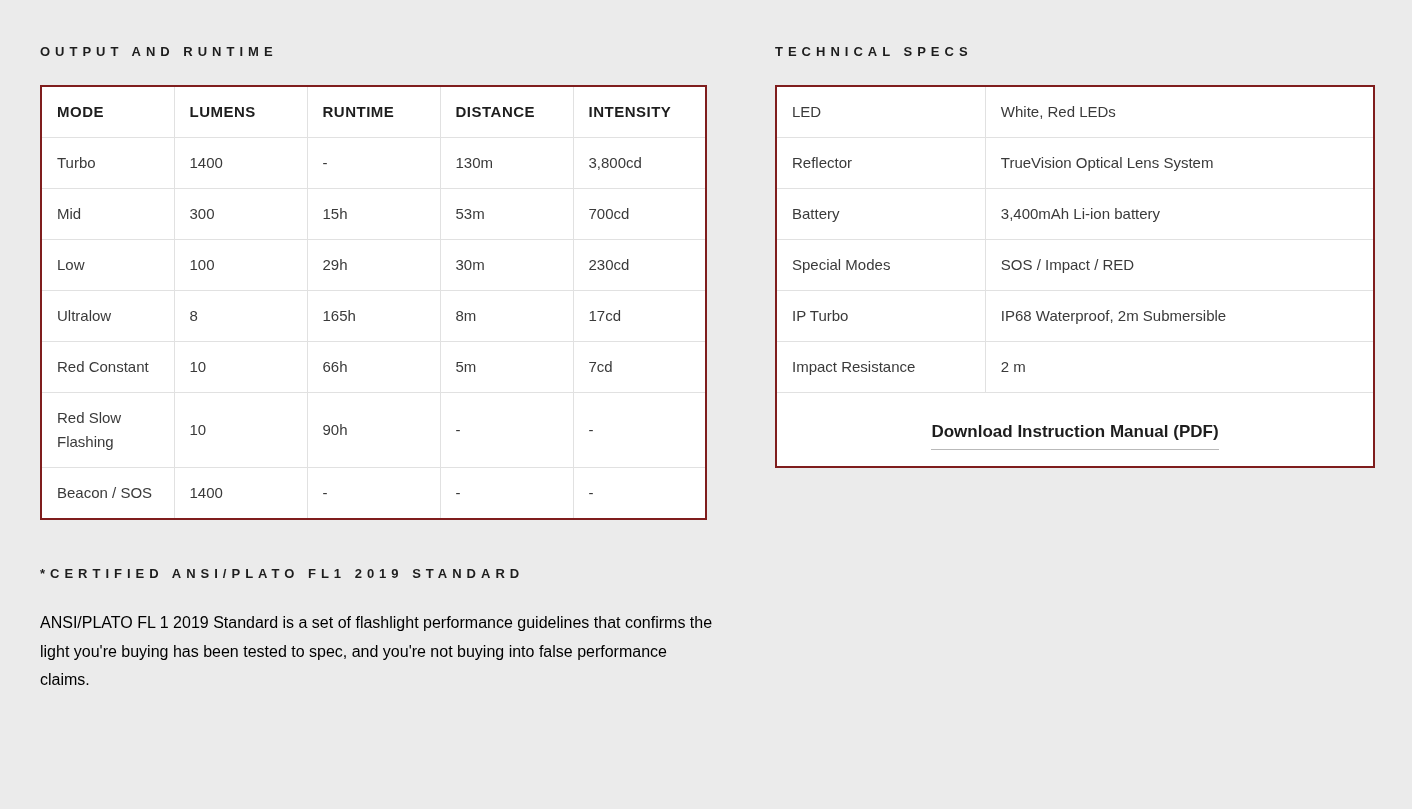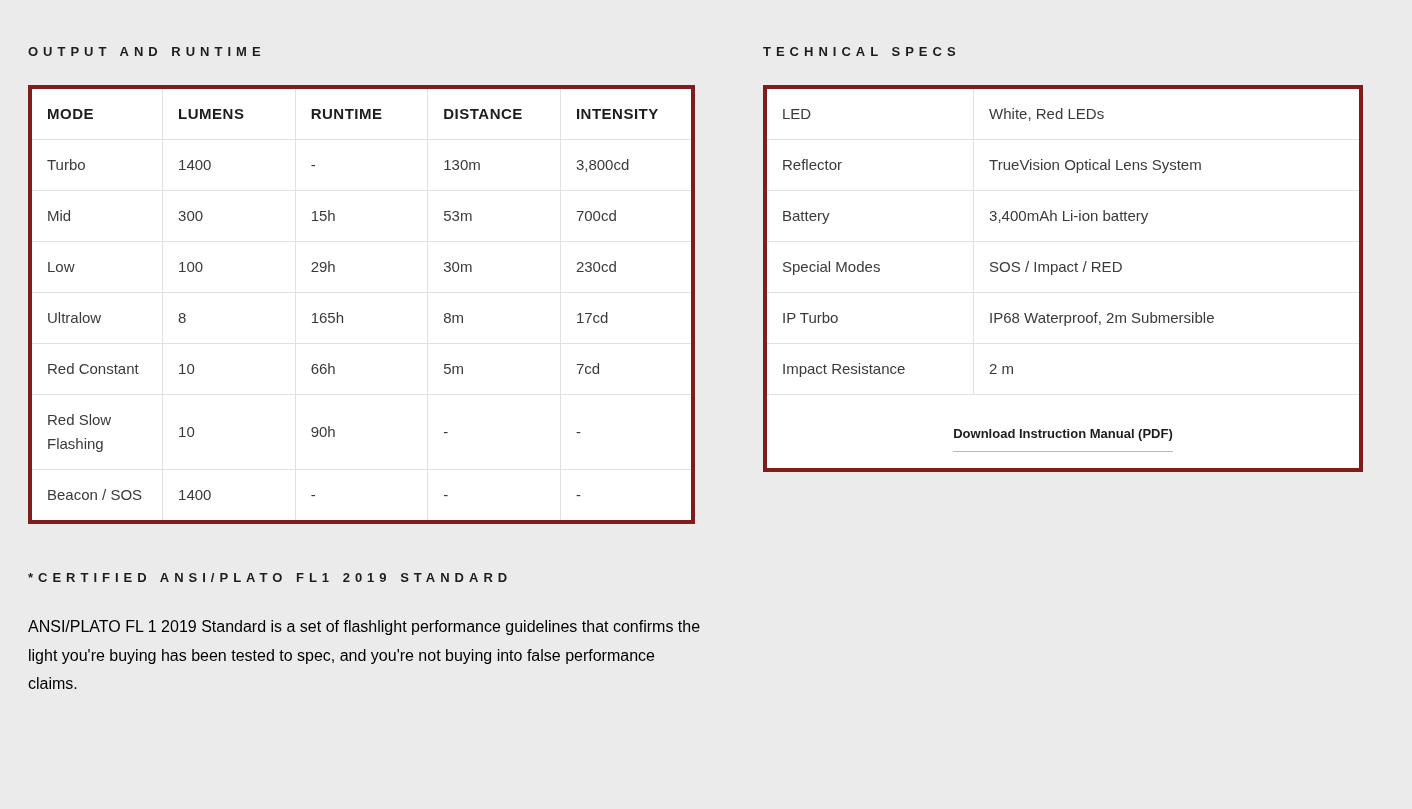--- a/index.html
+++ b/index.html
@@ -3,39 +3,39 @@
 <meta charset="utf-8">
 <style>
   * { margin: 0; padding: 0; box-sizing: border-box; }
   html, body {
     width: 1412px; height: 809px;
     background: #ebebeb;
     font-family: "Liberation Sans", sans-serif;
     color: #3a3a3a;
     overflow: hidden;
   }
-  .page { padding: 38px 37px 0 28px; }
+  .page { padding: 38px 37px 0 40px; }
   .columns { display: flex; gap: 68px; align-items: flex-start; }
   .col-left  { width: 667px; }
   .col-right { width: 600px; }
 
   .section-heading {
     font-size: 13px;
     font-weight: 700;
     letter-spacing: 5px;
     color: #1d1d1d;
     margin: 6px 0 26px 0;
     text-transform: uppercase;
   }
 
   table {
     width: 100%;
     border-collapse: collapse;
     background: #84cc16;
-    border: 4px solid #7f1d1d;
+    border: 2px solid #7f1d1d;
     table-layout: fixed;
   }
   th, td {
     border: 1px solid #e1e1e1;
     padding: 13px 15px;
     font-size: 15px;
     line-height: 24px;
     text-align: left;
     vertical-align: middle;
     color: #3a3a3a;
@@ -52,21 +52,21 @@
   .or-table col { width: 20%; }
   .spec-table .col-label { width: 35%; }
   .spec-table .col-value { width: 65%; }
 
   .download-cell {
     text-align: center;
     padding: 15px 15px 16px 15px;
   }
   .download-link {
     font-weight: 700;
-    font-size: 13px;
+    font-size: 17px;
     color: #1d1d1d;
     text-decoration: none;
     border-bottom: 1px solid #b9b9b9;
     padding-bottom: 5px;
     display: inline-block;
     cursor: pointer;
     margin-top: 12px;
   }
 
   .cert-section { margin-top: 46px; width: 675px; }

